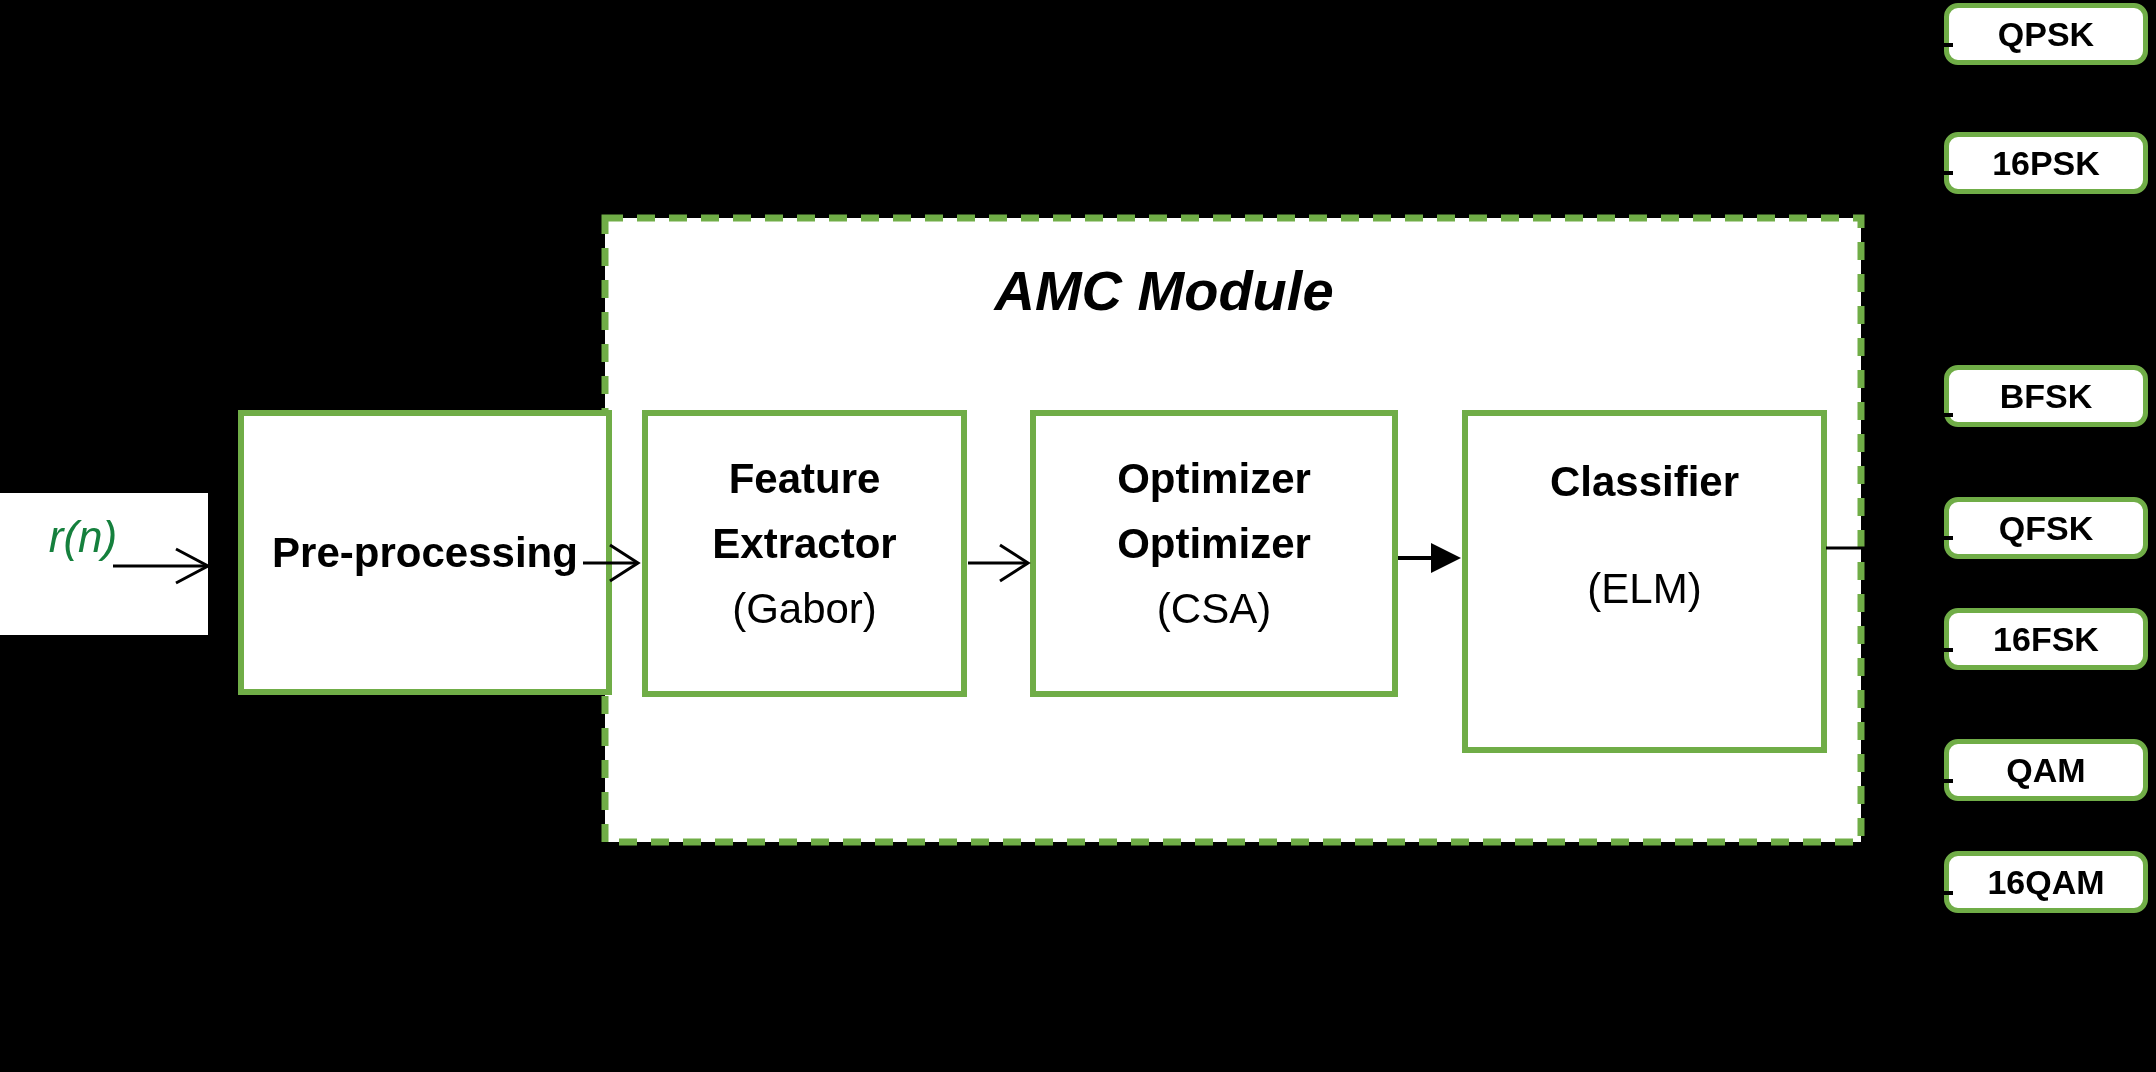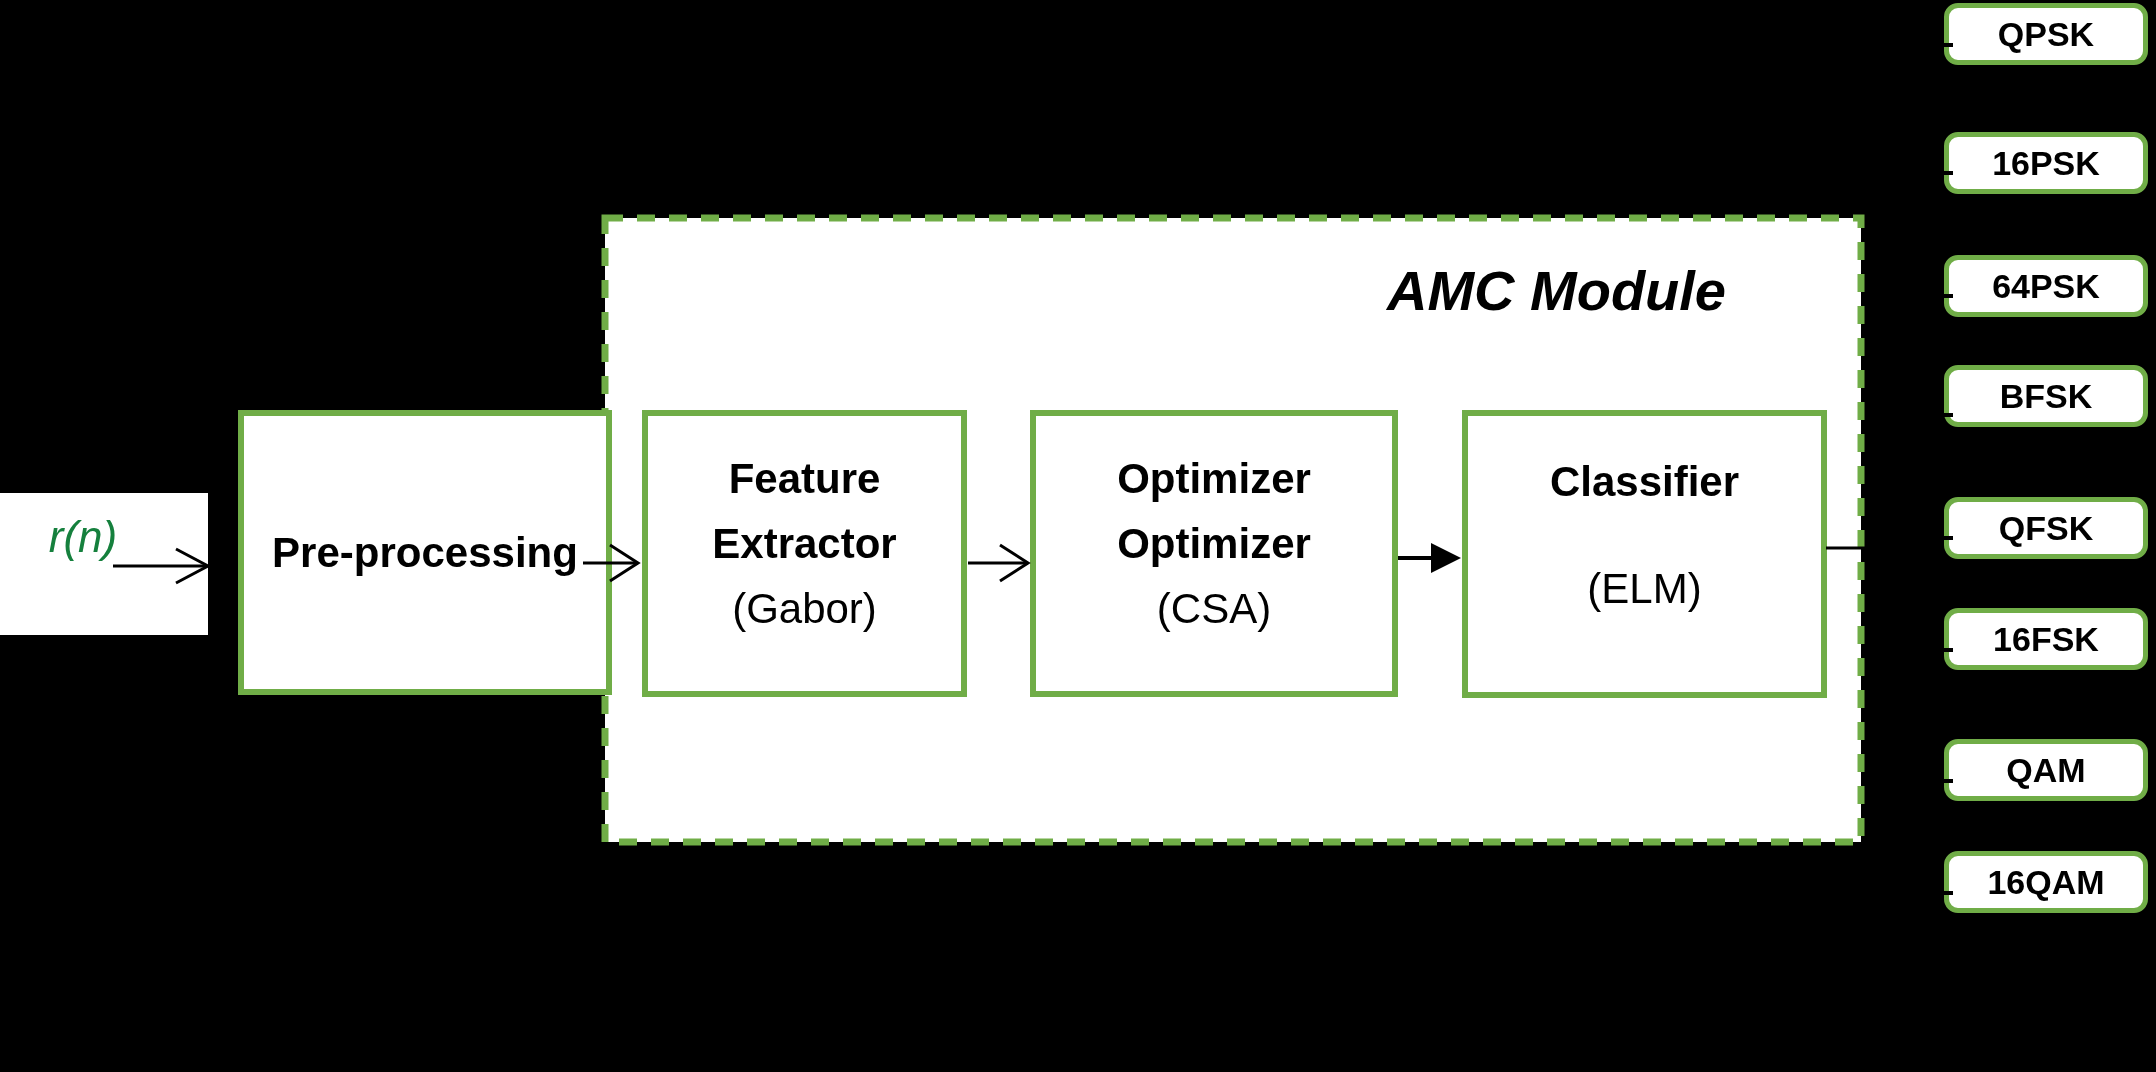--- a/index.html
+++ b/index.html
@@ -43,42 +43,42 @@
   .gbox {
     position: absolute;
     box-sizing: border-box;
     background: #ffffff;
     border: 6px solid #70AD47;
     z-index: 2;
   }
   .box-pre        { left: 208px;  top: 410px; width: 374px; height: 285px; margin-left: 30px; }
   .box-feature    { left: 642px;  top: 410px; width: 325px; height: 287px; }
   .box-optimizer  { left: 1030px; top: 410px; width: 368px; height: 287px; }
-  .box-classifier { left: 1462px; top: 410px; width: 365px; height: 288px; }
+  .box-classifier { left: 1462px; top: 410px; width: 365px; height: 343px; }
 
   .box-content {
     position: absolute;
     left: 0; right: 0;
     text-align: center;
     font-size: 42px;
     line-height: 65px;
   }
   .box-pre .box-content { top: 104px; }
   .box-feature .box-content, .box-optimizer .box-content { top: 30px; }
   .box-classifier .box-content { top: 33px; }
   .bold-line { font-weight: bold; }
   .sub-line  { font-weight: normal; }
   .box-classifier .sub-line { margin-top: 42px; }
 
   
   .amc-title {
     position: absolute;
     left: 602px; top: 258px;
     width: 1124px;
-    text-align: right;
+    text-align: center;
     font-size: 56px;
     font-weight: bold;
     font-style: italic;
     z-index: 2;
     color: #000000;
   }
 
   
   .out-box {
     position: absolute;
@@ -138,21 +138,20 @@
 
   <div class="gbox box-classifier">
     <div class="box-content">
       <div class="bold-line">Classifier</div>
       <div class="sub-line">(ELM)</div>
     </div>
   </div>
 
   <div class="out-box" style="top:3px">QPSK</div>
   <div class="out-box" style="top:132px">16PSK</div>
-  <div class="out-box" style="top:255px">64PSK</div>
   <div class="out-box" style="top:365px">BFSK</div>
   <div class="out-box" style="top:497px">QFSK</div>
   <div class="out-box" style="top:608px">16FSK</div>
   <div class="out-box" style="top:739px">QAM</div>
   <div class="out-box" style="top:851px">16QAM</div>
 
   <svg class="layer svg-fg" viewBox="0 0 2156 1072">
 
     <g stroke="#000000" stroke-width="3" fill="none">
       <path d="M113,566 L206,566"></path>

